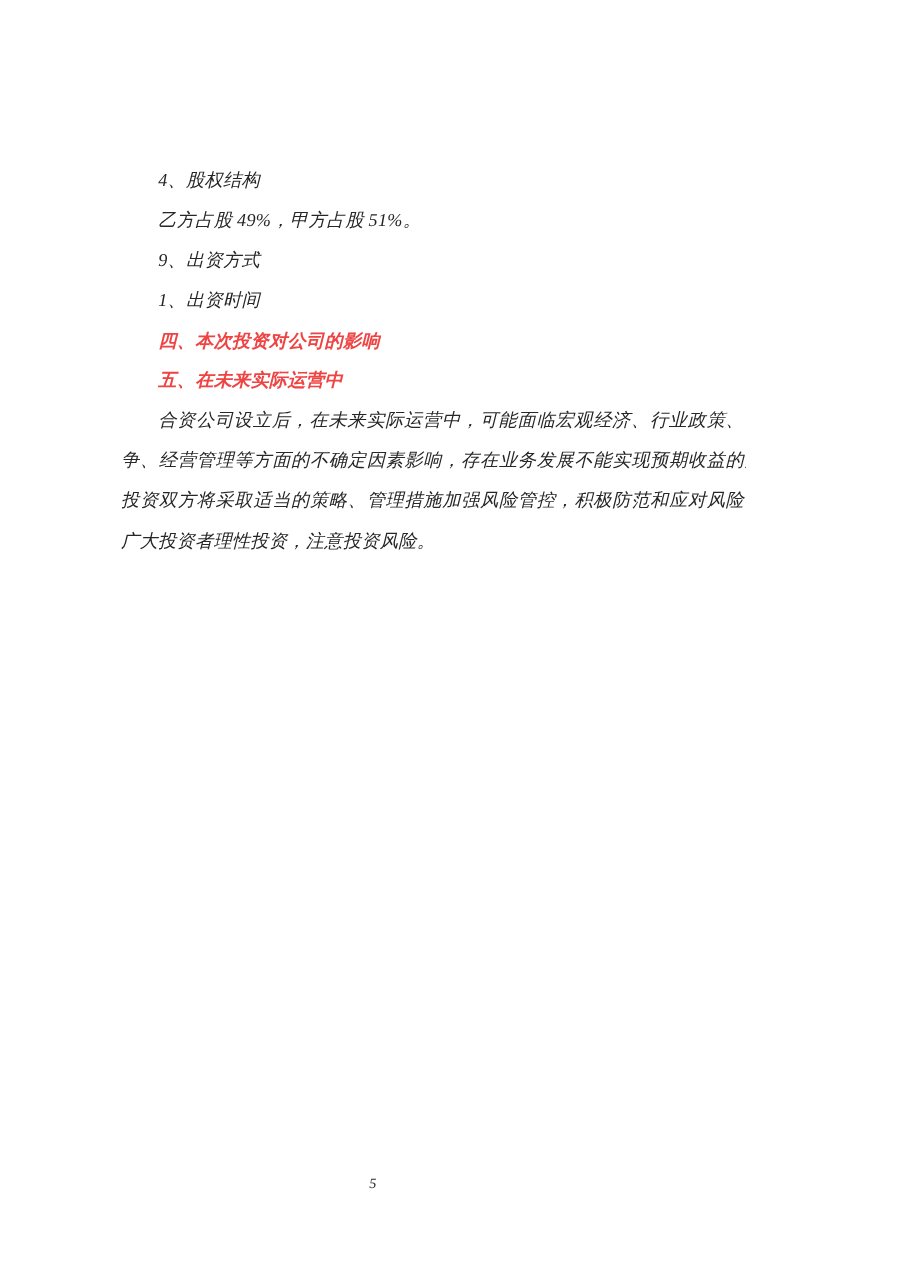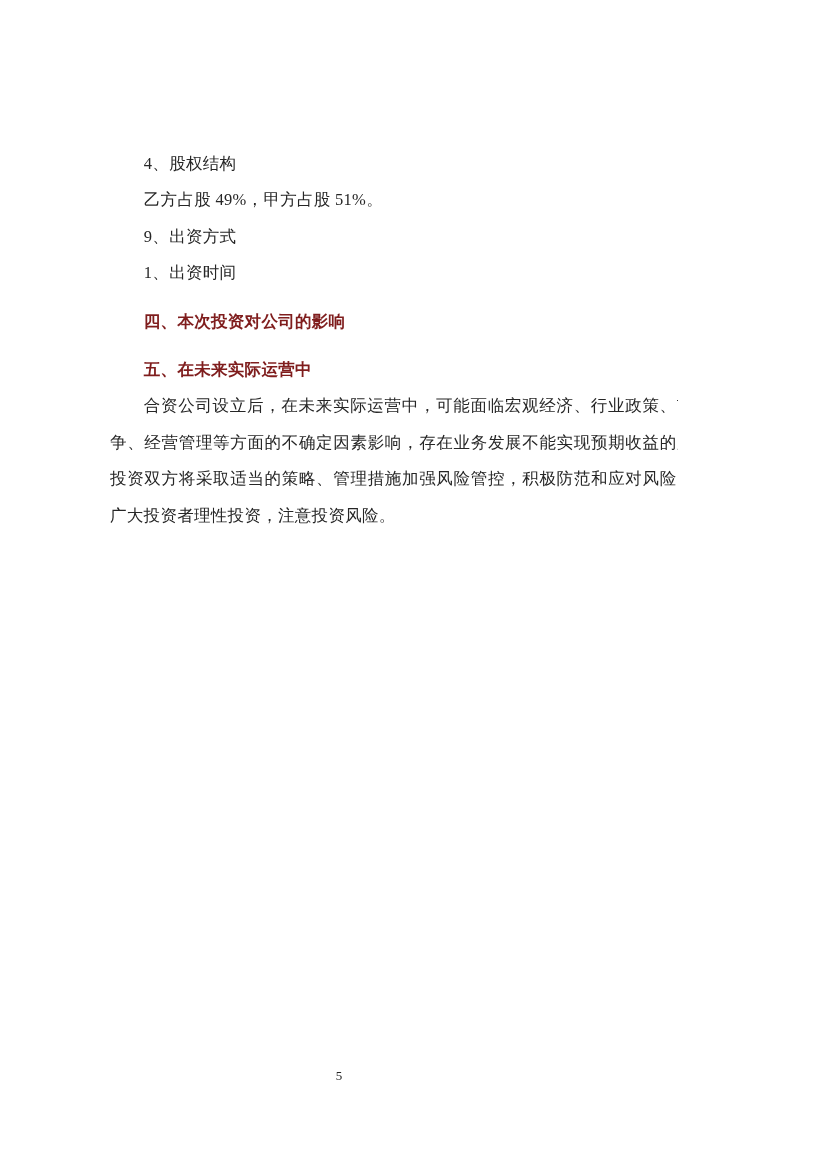--- a/index.html
+++ b/index.html
@@ -8,41 +8,41 @@
     background: #ffffff;
   }
   .page {
     position: relative;
     width: 678px;
     height: 1169px;
     background: #ffffff;
     overflow: hidden;
     font-family: "Liberation Serif", "DejaVu Serif", serif;
     color: #262626;
+    font-style: italic;
   }
   .content {
     position: absolute;
     left: 110px;
     top: 146px;
     width: 618px;
     font-size: 16.5px;
     line-height: 36.4px;
   }
   .content p {
     margin: 0;
     padding: 0;
     text-indent: 2.05em;
     text-align: justify;
     letter-spacing: 0.3px;
   }
   .content p.heading {
     font-weight: bold;
-    color: #7f1d1d;
+    color: #ef4444;
     text-align: left;
-    margin-top: 12px;
   }
   .page-footer {
     position: absolute;
     left: 0;
     top: 1068px;
     width: 100%;
     text-align: center;
     font-size: 13px;
     line-height: 16px;
     color: #262626;

